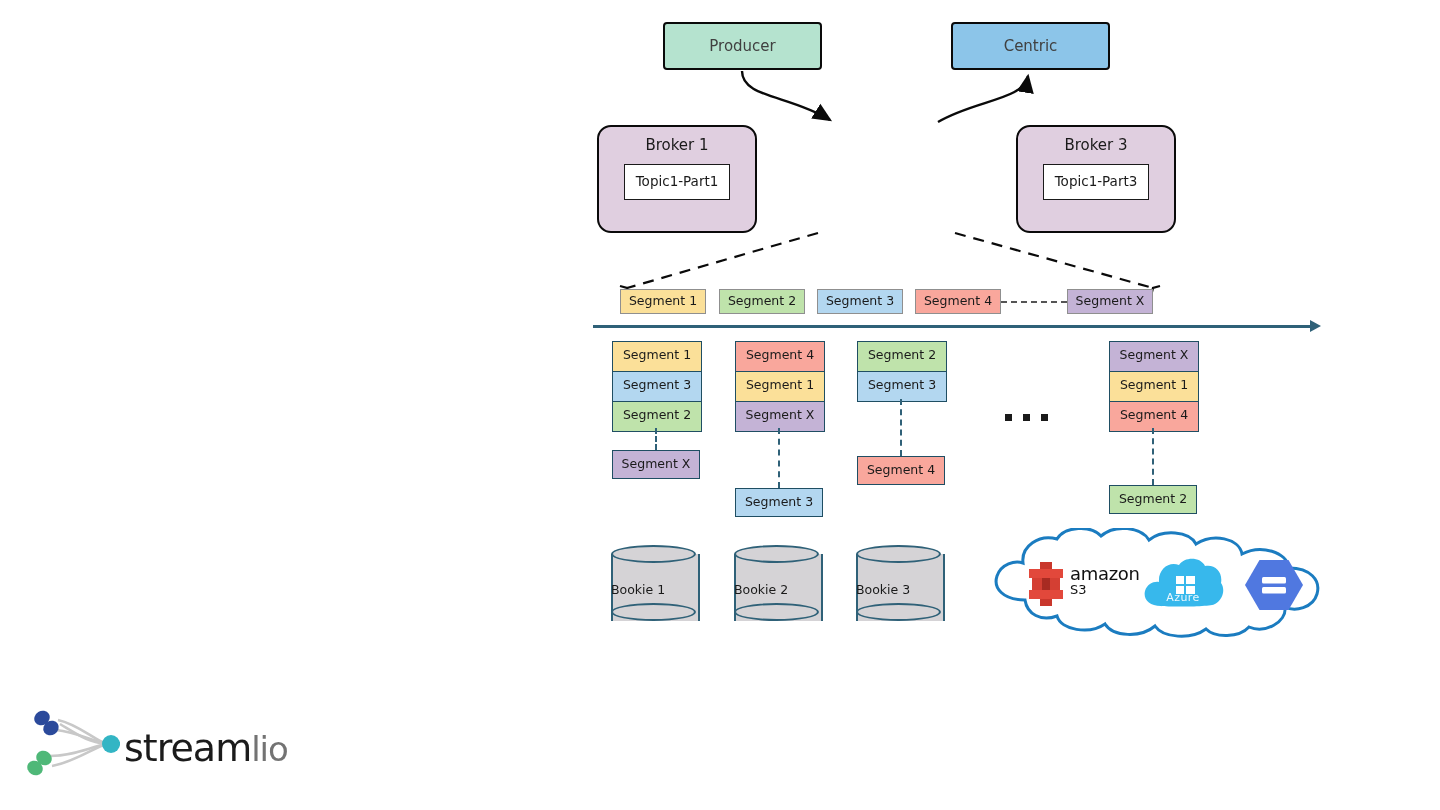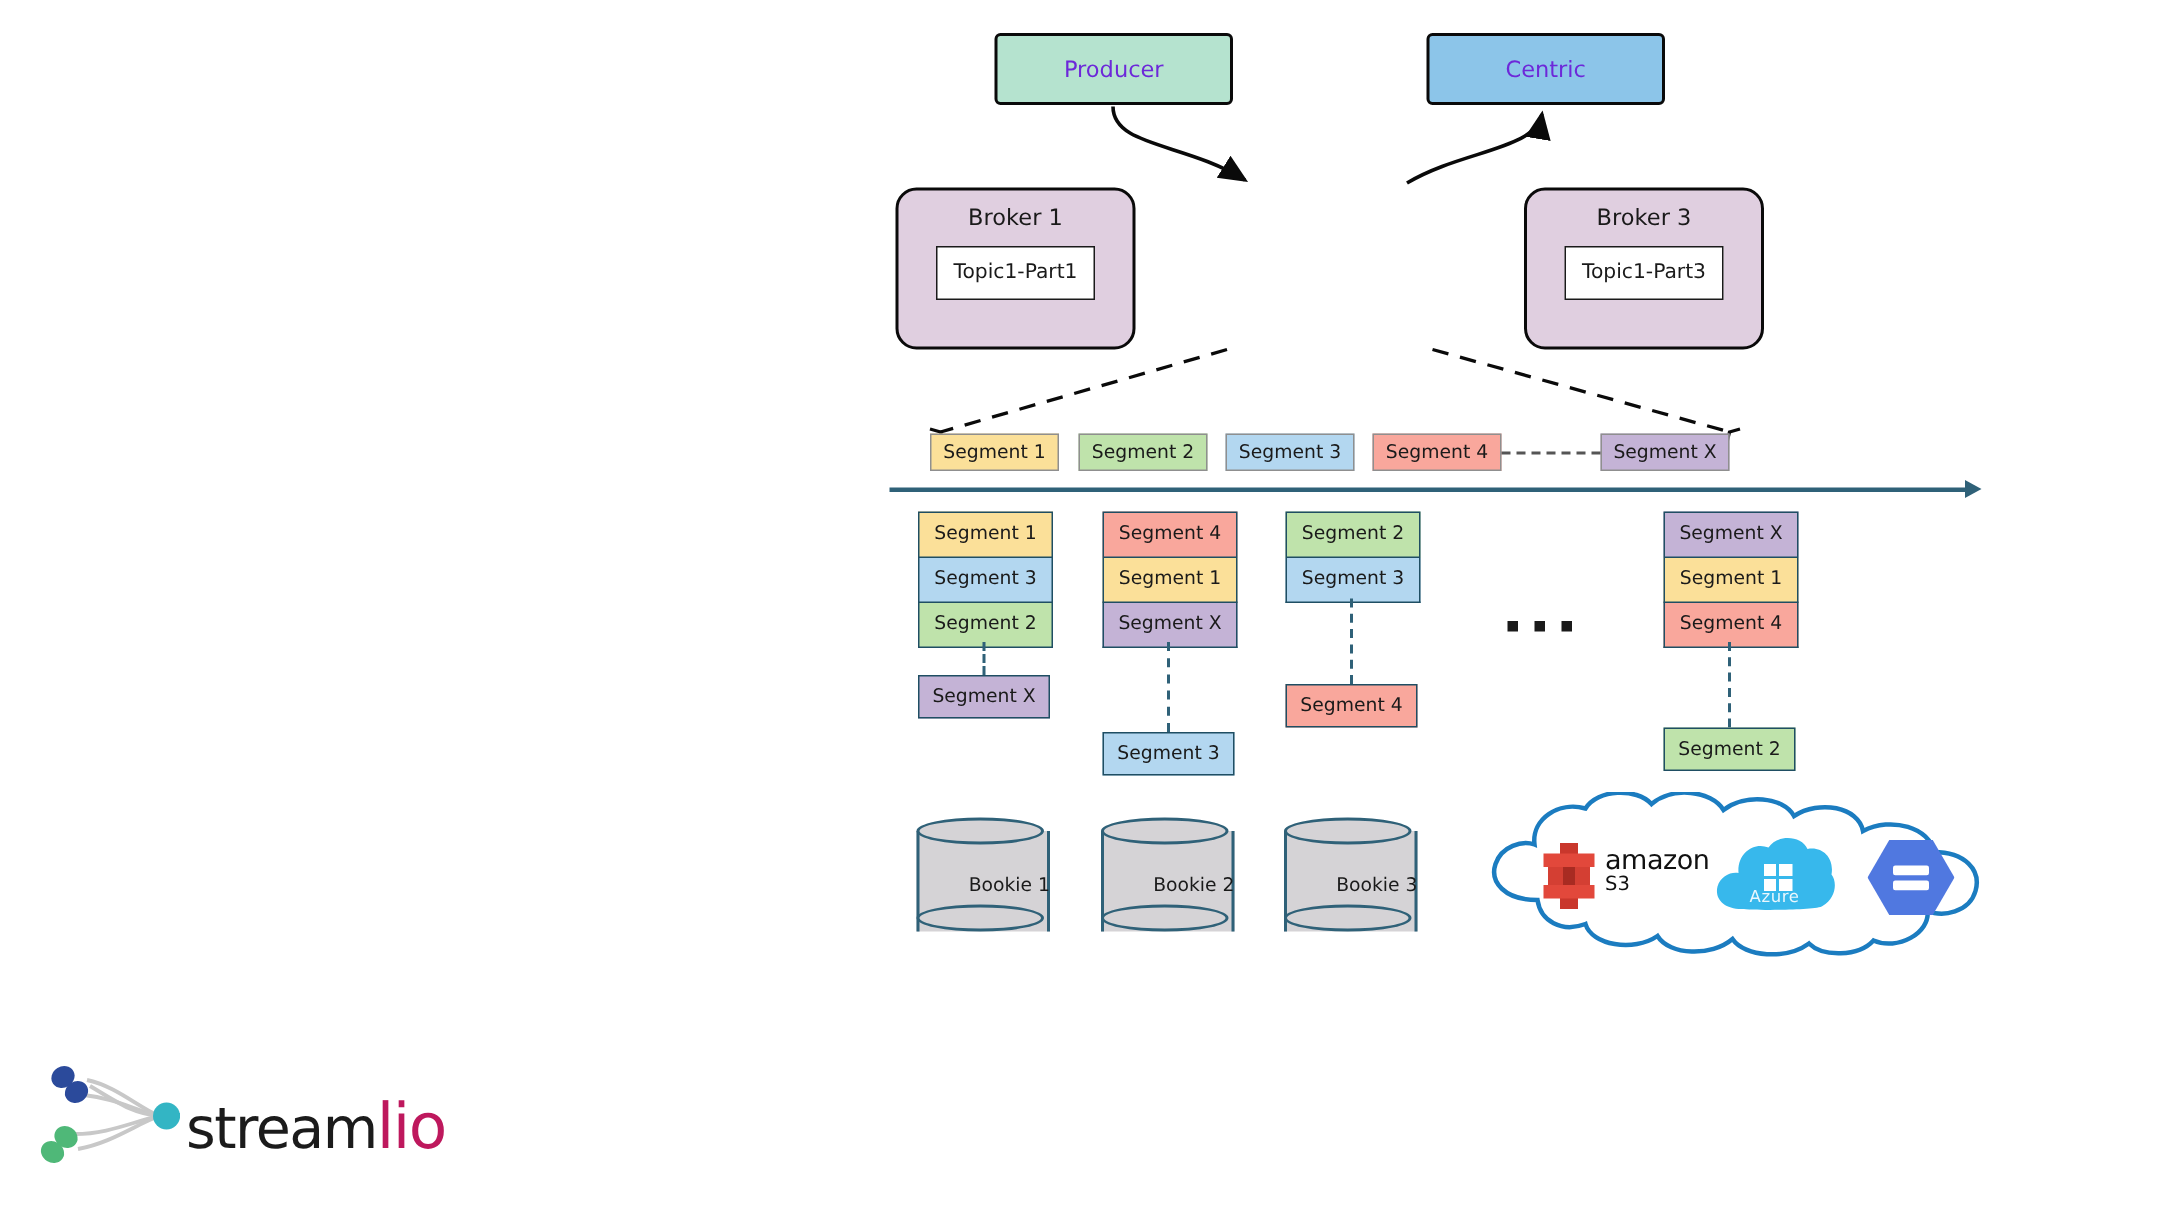--- a/index.html
+++ b/index.html
@@ -17,21 +17,21 @@
     font-family:"DejaVu Sans","Liberation Sans",sans-serif;
     font-size:62px;line-height:100px;color:#4d4d4f;
     font-weight:400;letter-spacing:1px;
   }
   #title .tl{display:block;}
 
   
   .node{
     border:2px solid #0a0a0a;border-radius:4px;
     display:flex;align-items:center;justify-content:center;
-    font-size:15px;color:#6d28d9;
+    font-size:15px;color:#404040;
   }
   .broker{
     border-radius:14px;display:block;
     padding-top:9px;text-align:center;font-size:15px;color:#1a1a1a;
   }
   .broker .btitle{display:block;margin-bottom:10px;}
   .topicbox{
     background:#ffffff;border:1.5px solid #1a1a1a;
     margin:0 auto;width:104px;height:34px;line-height:32px;
     font-size:13.5px;text-align:center;color:#1a1a1a;
@@ -60,32 +60,32 @@
     width:0;border-left:2px dashed #2f6178;
   }
 
   
   .fan{position:absolute;left:0;top:0;width:1440px;height:810px;pointer-events:none;}
 
   
   .cyl-body{background:#d5d3d6;border-left:2px solid #2f6178;border-right:2px solid #2f6178;}
   .cyl-top{background:#d5d3d6;border:2px solid #2f6178;border-radius:50%;}
   .cyl-bot{background:#d5d3d6;border:2px solid #2f6178;border-radius:50%;}
-  .cyl-label{text-align:right;font-size:12.5px;color:#1a1a1a;}
+  .cyl-label{text-align:left;font-size:12.5px;color:#1a1a1a;}
 
   .ell-dot{width:7px;height:7px;background:#1a1a1a;}
 
   
   .amz-txt{font-size:18px;font-weight:normal;color:#111;line-height:18px;letter-spacing:-0.3px;}
   .amz-sub{font-size:13px;color:#111;line-height:14px;}
   .azure-txt{font-size:11px;color:#eaf7fd;letter-spacing:.4px;}
 
   
   .sl-stream{font-size:38px;color:#1b1b1b;font-weight:400;letter-spacing:-1px;}
-  .sl-lio{font-size:42px;color:#be185d;font-weight:400;letter-spacing:-1px;}
+  .sl-lio{font-size:34px;color:#737373;font-weight:400;letter-spacing:-1px;}
 </style>
 </head>
 <body>
 
 <div class="stage">
 
   <div class="abs" id="title">
   </div>
 
   <svg class="fan">

